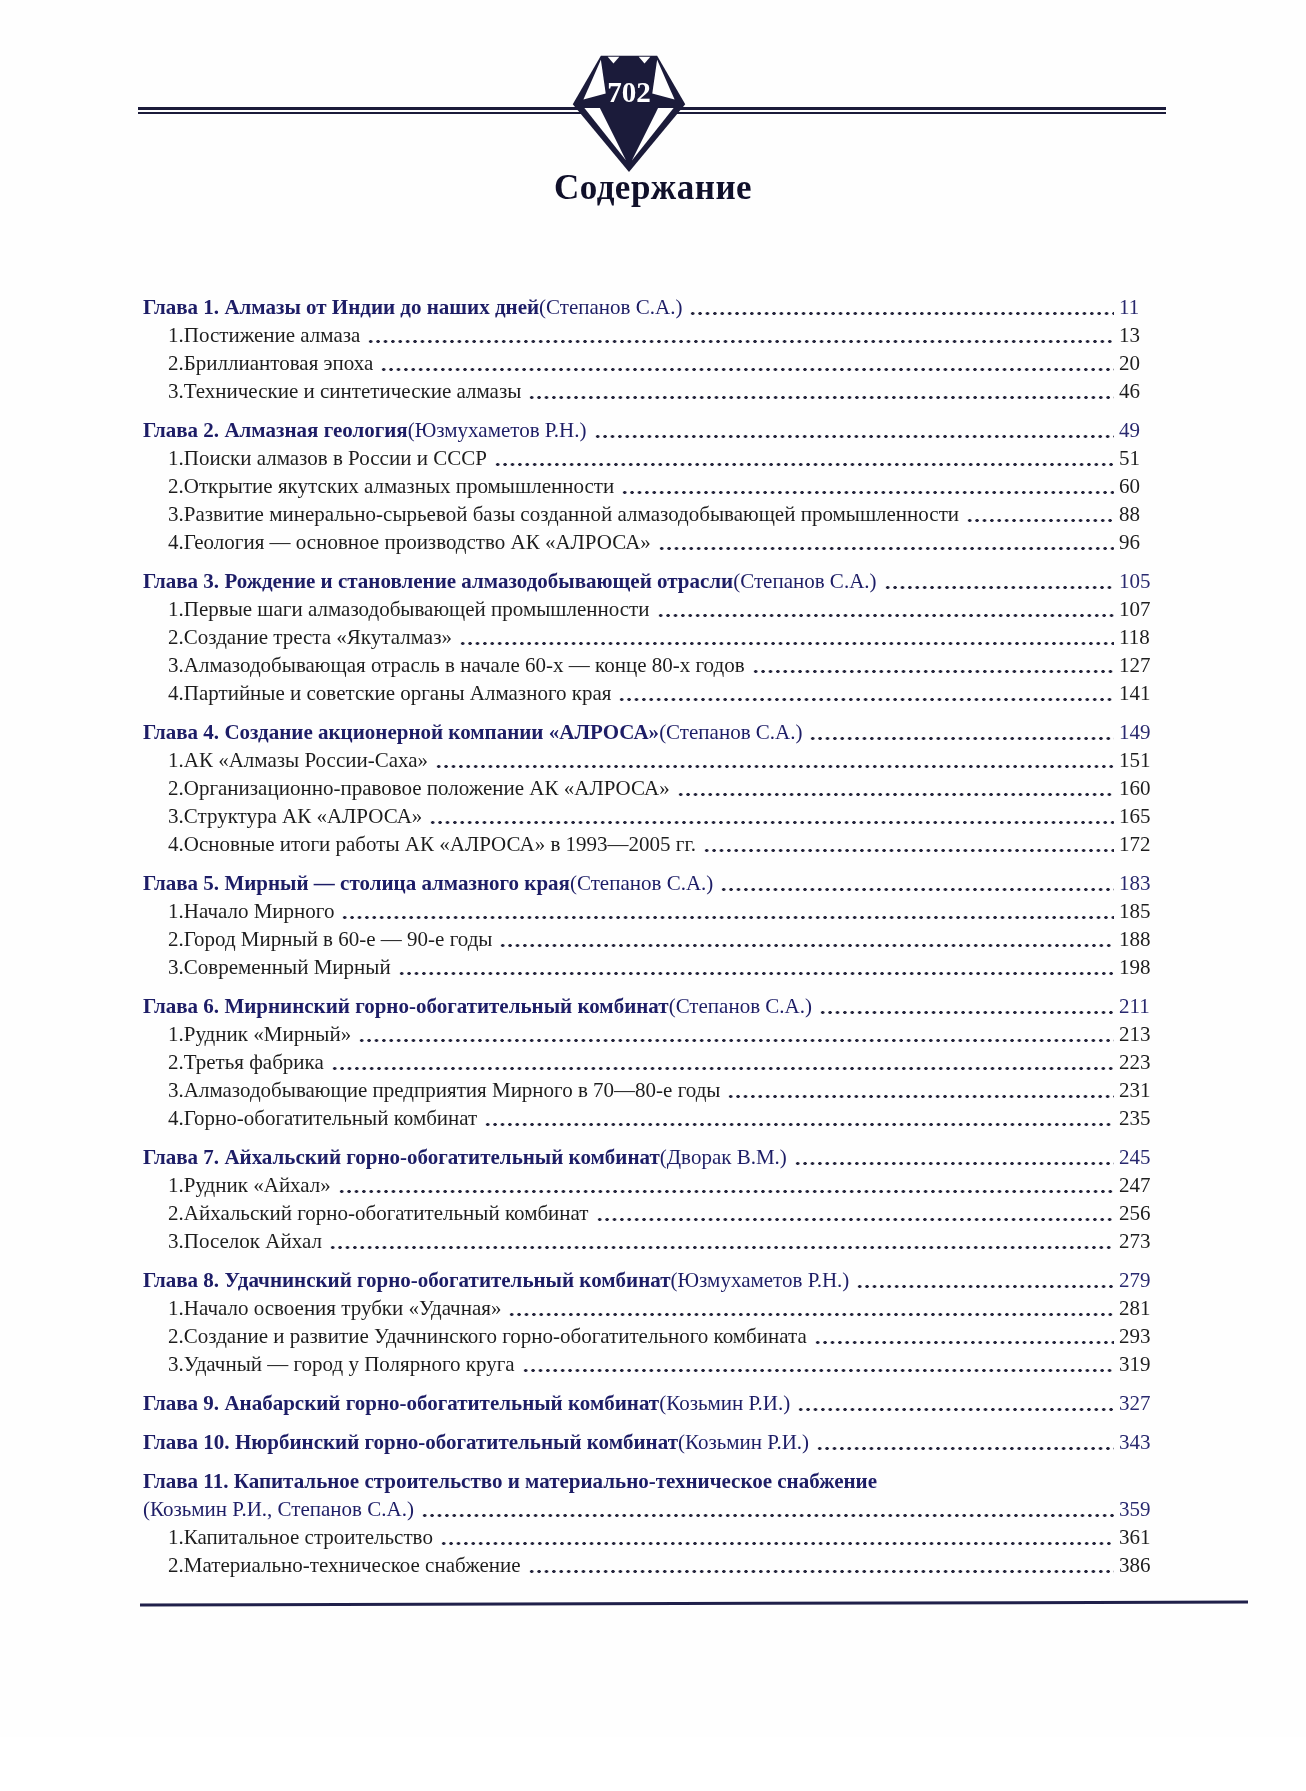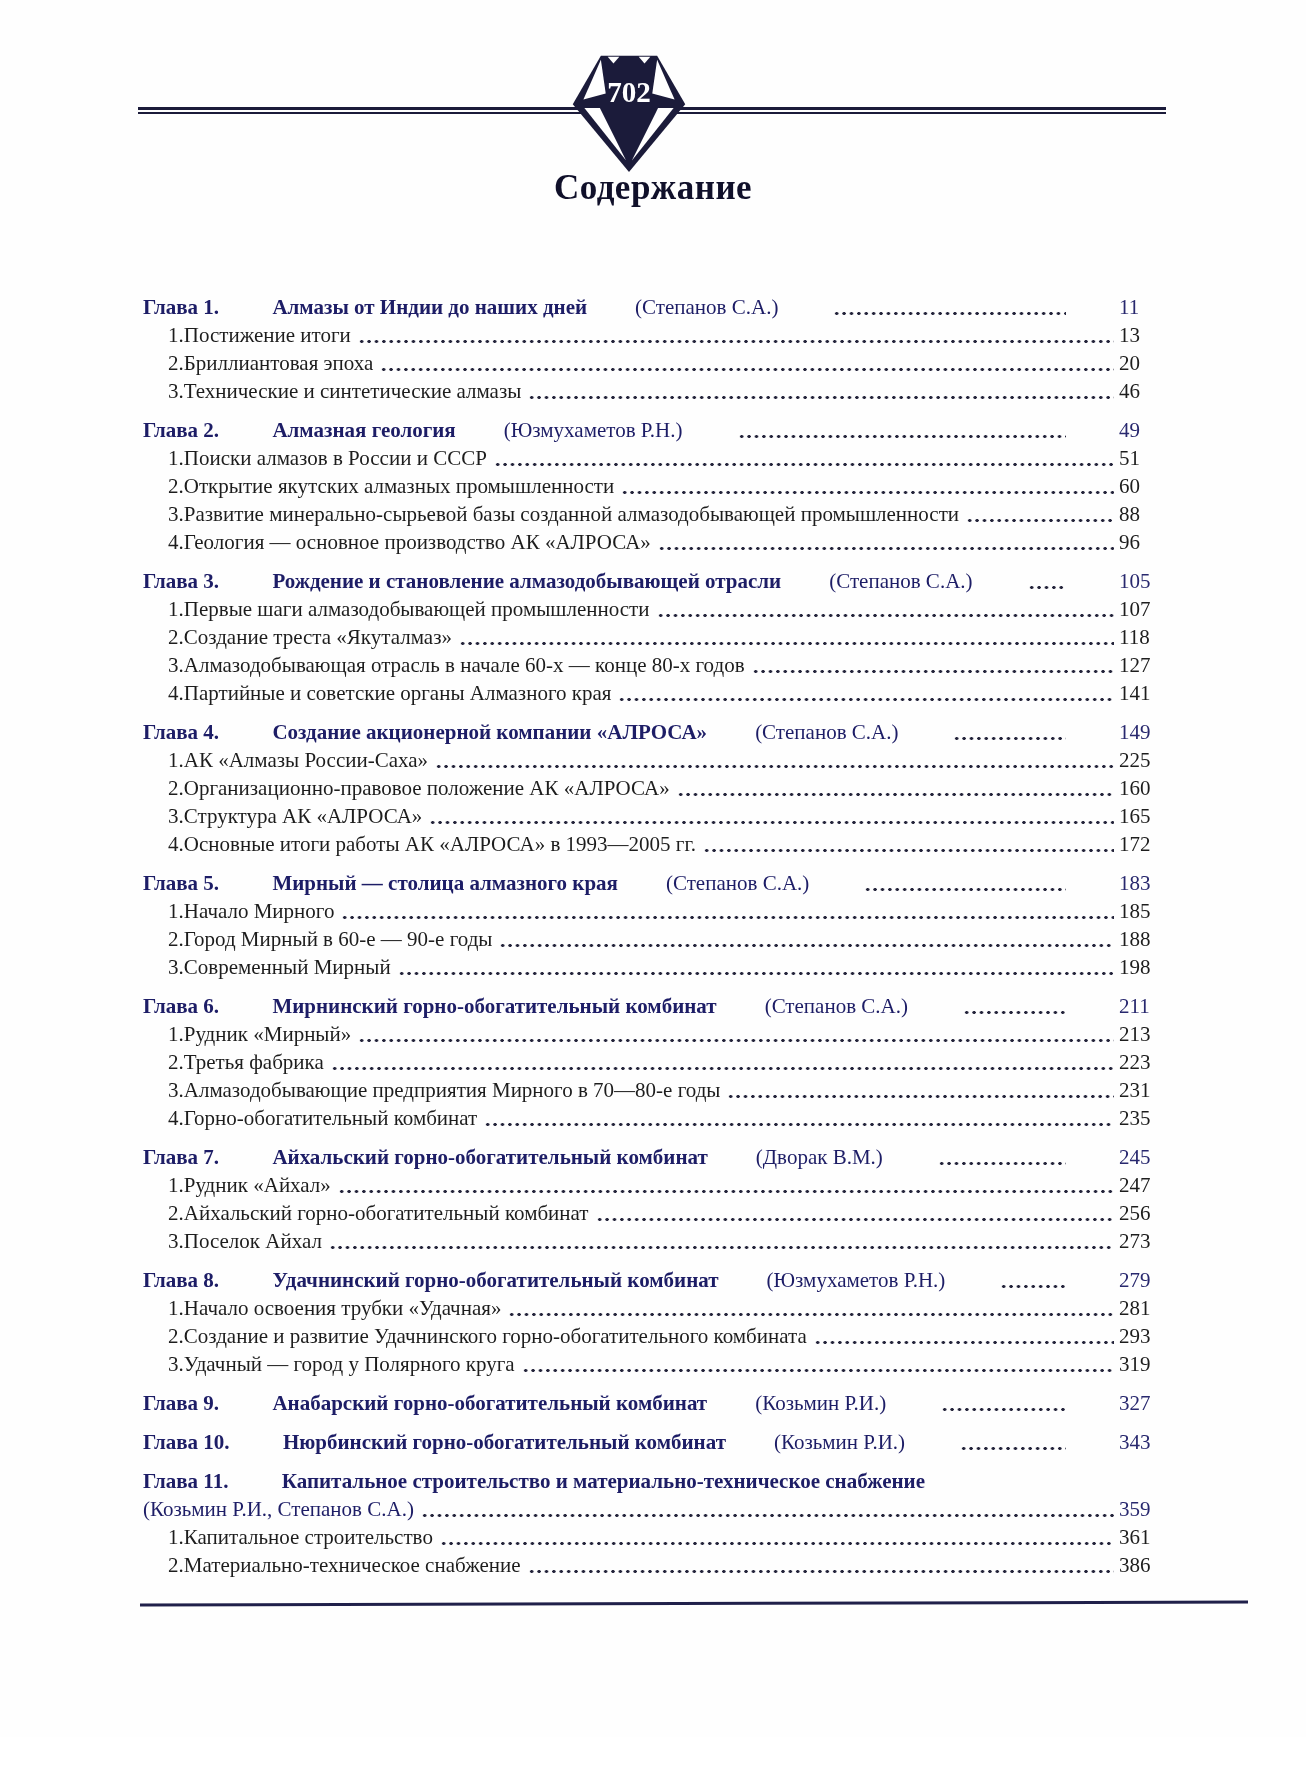--- a/index.html
+++ b/index.html
@@ -25,21 +25,21 @@
     margin:0; text-align:center;
     font-size:35px; font-weight:bold; color:#10102a;
     letter-spacing:0.5px;
   }
   
   .toc {
     position:absolute; top:282px; left:143px; width:1022px;
     font-size:21px; line-height:28px;
   }
   .row { display:flex; align-items:baseline; }
-  .chapter { margin-top:11px; color:#1d1d66; font-weight:bold;gap:48px; }
+  .chapter { margin-top:11px; color:#1d1d66; font-weight:bold; }
   .chapter-cont { color:#1d1d66; }
   .section { padding-left:25px; color:#1d1d1d; }
   .author { font-weight:normal; color:#1d1d66; white-space:pre; }
   .lbl { white-space:pre-wrap; }
   .leader {
     flex:1 1 auto; align-self:flex-end;
     height:5px; margin:0 5px 5px 7px; min-width:20px;
     background-image:radial-gradient(circle, #23233a 1.5px, rgba(0,0,0,0) 1.8px);
     background-size:7.4px 5px;
     background-repeat:repeat-x;
@@ -80,21 +80,21 @@
   <main class="toc" id="toc">
       <div class="row chapter">
         <span class="lbl">Глава 1. </span>
         <span class="lbl">Алмазы от Индии до наших дней</span>
         <span class="author">(Степанов С.А.)</span>
         <span class="leader"></span>
         <span class="pg ch">11</span>
       </div>
       <div class="row section">
         <span class="lbl">1.</span>
-        <span class="lbl">Постижение итоги</span>
+        <span class="lbl">Постижение алмаза</span>
         <span class="leader"></span>
         <span class="pg sec">13</span>
       </div>
       <div class="row section">
         <span class="lbl">2.</span>
         <span class="lbl">Бриллиантовая эпоха</span>
         <span class="leader"></span>
         <span class="pg sec">20</span>
       </div>
       <div class="row section">
@@ -169,21 +169,21 @@
         <span class="lbl">Глава 4. </span>
         <span class="lbl">Создание акционерной компании «АЛРОСА»</span>
         <span class="author">(Степанов С.А.)</span>
         <span class="leader"></span>
         <span class="pg ch">149</span>
       </div>
       <div class="row section">
         <span class="lbl">1.</span>
         <span class="lbl">АК «Алмазы России-Саха»</span>
         <span class="leader"></span>
-        <span class="pg sec">225</span>
+        <span class="pg sec">151</span>
       </div>
       <div class="row section">
         <span class="lbl">2.</span>
         <span class="lbl">Организационно-правовое положение АК «АЛРОСА»</span>
         <span class="leader"></span>
         <span class="pg sec">160</span>
       </div>
       <div class="row section">
         <span class="lbl">3.</span>
         <span class="lbl">Структура АК «АЛРОСА»</span>

